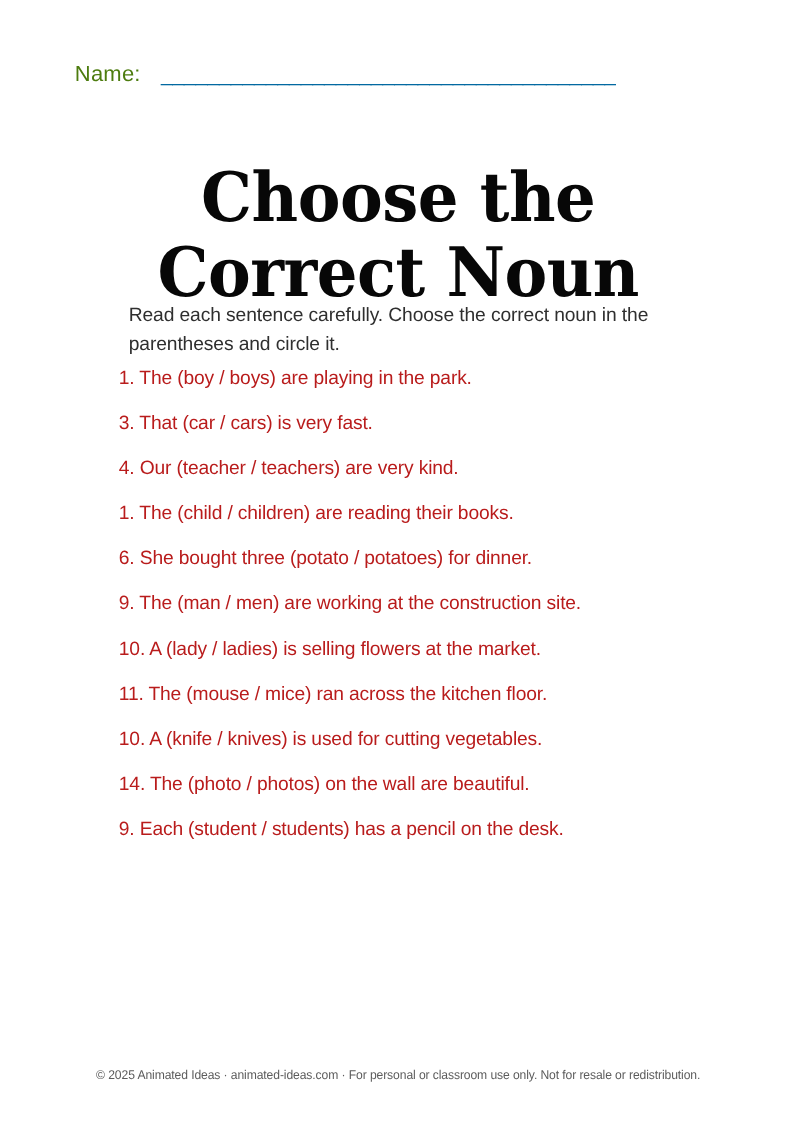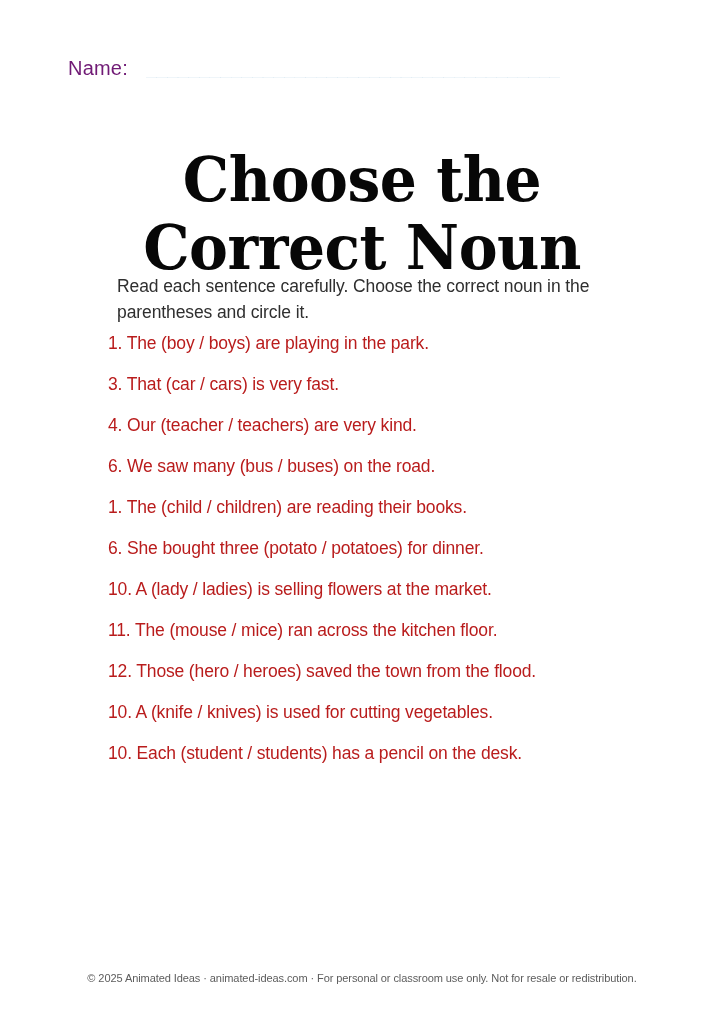--- a/index.html
+++ b/index.html
@@ -30,21 +30,21 @@
     position: absolute;
     left: 68px;
     top: 57px;
     width: 588px;
     display: flex;
     align-items: baseline;
     white-space: nowrap;
   }
   .name-label {
     font-size: 20px;
-    color: #701a75;
+    color: #4d7c0f;
     letter-spacing: 0.2px;
     font-weight: 400;
   }
   .name-rule {
     font-size: 20px;
     color: #0369a1;
     letter-spacing: -0.5px;
     margin-left: 18px;
     overflow: hidden;
     max-width: 430px;
@@ -134,25 +134,25 @@
     <span class="t-line">Choose the</span>
     <span class="t-line">Correct Noun</span>
   </h1>
 
   <p class="instructions">Read each sentence carefully. Choose the correct noun in the parentheses and circle it.</p>
 
   <ol class="questions">
     <li class="question">1. The (boy / boys) are playing in the park.</li>
     <li class="question">3. That (car / cars) is very fast.</li>
     <li class="question">4. Our (teacher / teachers) are very kind.</li>
-    <li class="question">6. We saw many (bus / buses) on the road.</li>
     <li class="question">1. The (child / children) are reading their books.</li>
     <li class="question">6. She bought three (potato / potatoes) for dinner.</li>
+    <li class="question">9. The (man / men) are working at the construction site.</li>
     <li class="question">10. A (lady / ladies) is selling flowers at the market.</li>
     <li class="question">11. The (mouse / mice) ran across the kitchen floor.</li>
-    <li class="question">12. Those (hero / heroes) saved the town from the flood.</li>
     <li class="question">10. A (knife / knives) is used for cutting vegetables.</li>
-    <li class="question">10. Each (student / students) has a pencil on the desk.</li>
+    <li class="question">14. The (photo / photos) on the wall are beautiful.</li>
+    <li class="question">9. Each (student / students) has a pencil on the desk.</li>
   </ol>
 
   <div class="footer">© 2025 Animated Ideas · animated-ideas.com · For personal or classroom use only. Not for resale or redistribution.</div>
 
 </div>
 
 </body></html>

